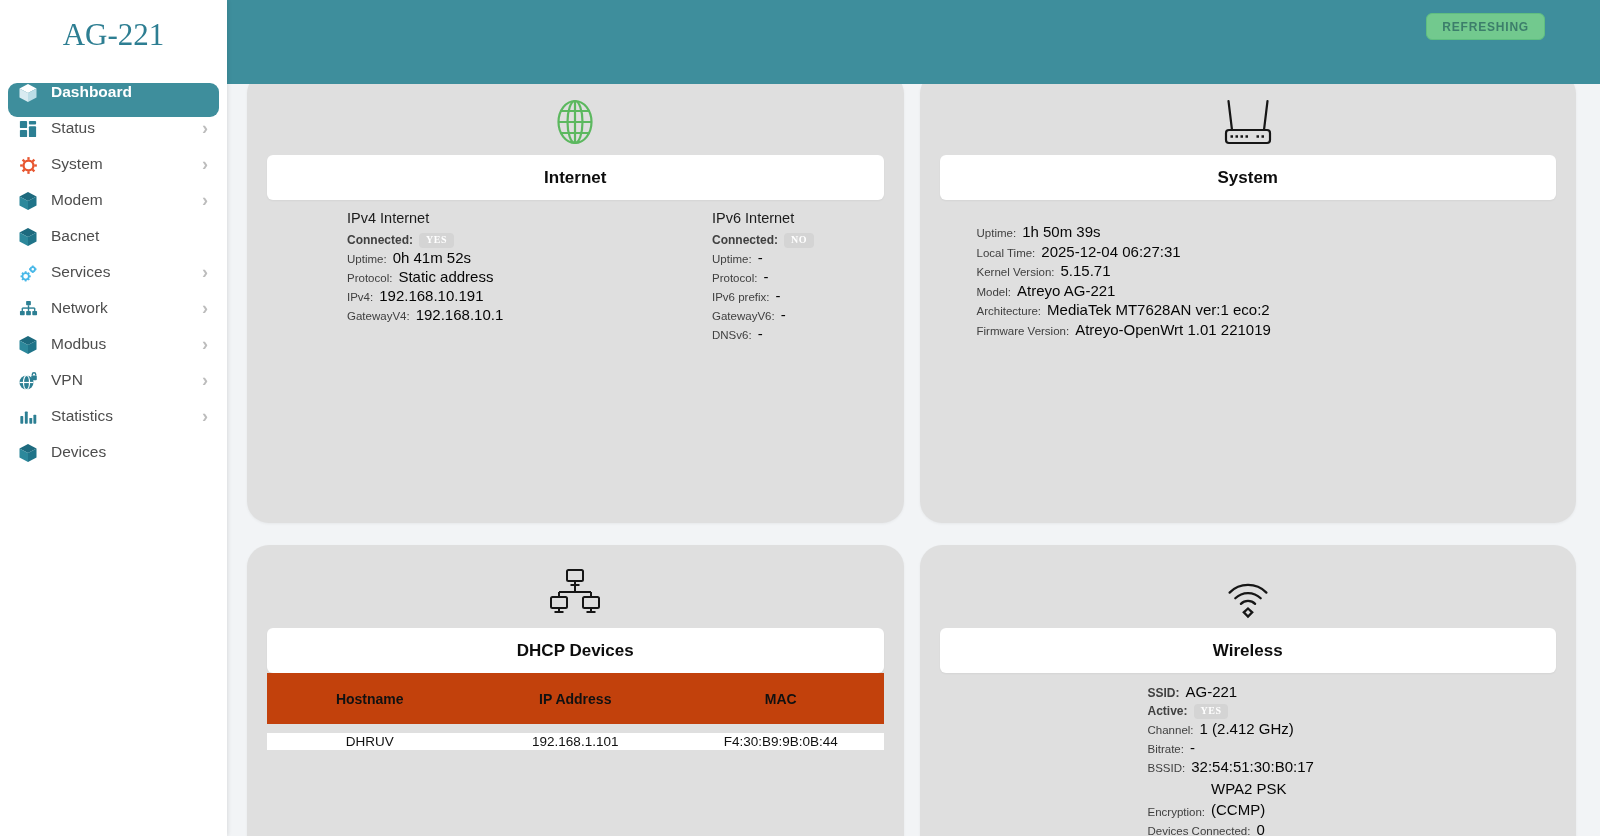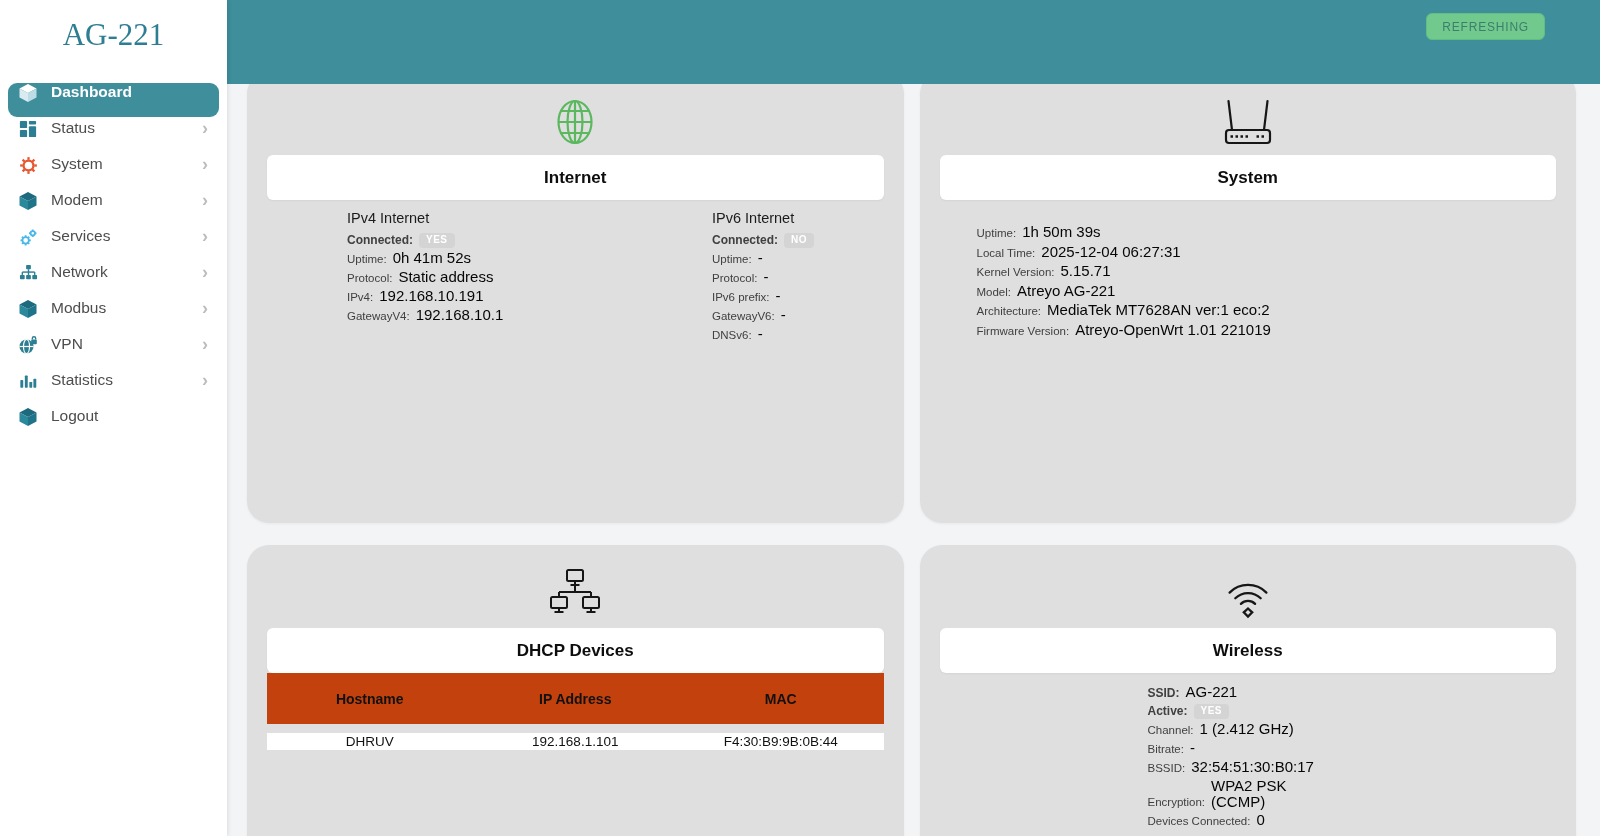--- a/index.html
+++ b/index.html
@@ -13,48 +13,48 @@
   .nav-item{display:flex;align-items:flex-start;height:34px;margin:2px 8px;border-radius:9px;padding:0 6px 0 10px;cursor:pointer;}
   .nav-item .ic{width:20px;height:20px;margin-right:13px;display:flex;align-items:center;justify-content:center;flex:0 0 20px;}
   .nav-label{font-size:15.5px;color:#4d4d4d;}
   .nav-item.active{background:#3e8e9c;}
   .nav-item.active .nav-label{color:#ffffff;font-weight:bold;}
   .chev{margin-left:auto;color:#bdbdbd;font-size:18px;line-height:1;padding-right:5px;font-weight:bold;}
 
   
   .main{flex:1;display:flex;flex-direction:column;min-width:0;}
   .topbar{flex:0 0 84px;height:84px;background:#3e8e9c;position:relative;}
-  .refresh-btn{position:absolute;top:13px;right:55px;height:27px;padding:0 15px;background:#72c98e;border:1px solid #5fbe80;border-radius:6px;color:#3c7e6b;font-weight:normal;font-size:12px;letter-spacing:.8px;font-family:inherit;cursor:pointer;}
+  .refresh-btn{position:absolute;top:13px;right:55px;height:27px;padding:0 15px;background:#72c98e;border:1px solid #5fbe80;border-radius:6px;color:#3c7e6b;font-weight:bold;font-size:12px;letter-spacing:.8px;font-family:inherit;cursor:pointer;}
   .content{flex:1;overflow:hidden;}
   .grid{display:grid;grid-template-columns:1fr 1fr;gap:22px 16px;padding:0 24px 0 20px;margin-top:-12px;}
   .card{background:#dfdfdf;border-radius:22px;height:451px;overflow:hidden;box-shadow:0 1px 3px rgba(0,0,0,.05);}
   .card.r2{height:480px;}
   .card-icon{height:56px;margin-top:22px;display:flex;justify-content:center;align-items:center;}
   .banner{margin:5px 20px 0;height:45px;background:#ffffff;border-radius:6px;display:flex;align-items:center;justify-content:center;font-weight:bold;font-size:17px;color:#0d0d0d;box-shadow:0 1px 2px rgba(0,0,0,.05);}
 
   .info-row{display:flex;align-items:baseline;margin-bottom:1.5px;line-height:16.5px;}
   .lbl{font-size:11.5px;color:#404040;margin-right:6px;white-space:nowrap;text-align:center;}
   .lbl.b{font-weight:bold;font-size:12px;}
   .val{font-size:15px;color:#060606;}
-  .badge{background:#d4d4d4;color:#ffffff;font-size:10px;font-weight:bold;border-radius:4px;padding:1.5px 7px;letter-spacing:.5px;align-self:center;line-height:12px;}
+  .badge{background:#d4d4d4;color:#ffffff;font-size:10px;font-weight:bold;border-radius:4px;padding:1.5px 7px;letter-spacing:.5px;align-self:center;line-height:12px;font-family:Liberation Serif, serif;}
 
   .inet-body{display:flex;padding:7px 28px 0 100px;}
   .inet-col1{flex:0 0 365px;}
   .col-heading{font-size:14.5px;color:#1c1c1c;margin:3px 0 6px;}
 
   .sys-body{padding:24px 30px 0 57px;}
   .sys-body .info-row{margin-bottom:2px;}
 
   .table-head{margin:0 20px;height:51px;background:#c2410c;display:grid;grid-template-columns:1fr 1fr 1fr;align-items:center;text-align:center;font-size:14px;font-weight:bold;color:#111;}
   .table-row{margin:9px 20px 0;height:17px;background:#ffffff;display:grid;grid-template-columns:1fr 1fr 1fr;align-items:center;text-align:center;font-size:13.5px;color:#111;}
 
   .wifi-body{padding:11px 20px 0 228px;}
   .wifi-body .info-row{margin-bottom:1.5px;}
   .enc-row{align-items:flex-end;}
-  .enc-val{display:inline-block;max-width:130px;line-height:16px;}
+  .enc-val{display:inline-block;max-width:130px;line-height:21px;}
 </style>
 </head>
 <body>
 
 <div class="app">
 
   <aside class="sidebar">
     <div class="logo">AG-221</div>
     <nav class="nav">
 
@@ -110,20 +110,30 @@
           <svg width="20" height="20" viewBox="0 0 20 20">
               <polygon points="10,1 18.5,5.5 10,10 1.5,5.5" fill="#1d6a7e"></polygon>
               <polygon points="1.5,5.5 10,10 10,19 1.5,14.5" fill="#2c889b"></polygon>
               <polygon points="18.5,5.5 18.5,14.5 10,19 10,10" fill="#1f7489"></polygon>
             </svg>
         </span>
         <span class="nav-label">Modem</span>
         <span class="chev">›</span>
       </div>
 
+      <div class="nav-item">
+        <span class="ic">
+          <svg width="20" height="20" viewBox="0 0 20 20">
+              <polygon points="10,1 18.5,5.5 10,10 1.5,5.5" fill="#1d6a7e"></polygon>
+              <polygon points="1.5,5.5 10,10 10,19 1.5,14.5" fill="#2c889b"></polygon>
+              <polygon points="18.5,5.5 18.5,14.5 10,19 10,10" fill="#1f7489"></polygon>
+            </svg>
+        </span>
+        <span class="nav-label">Bacnet</span>
+      </div>
 
       <div class="nav-item">
         <span class="ic">
           <svg width="19" height="19" viewBox="0 0 20 20">
               <g stroke="#49b8e8" stroke-width="1.9" fill="none">
                 <circle cx="7" cy="13" r="3.4"></circle>
                 <line x1="7" y1="7.6" x2="7" y2="9.6"></line>
                 <line x1="7" y1="16.4" x2="7" y2="18.4"></line>
                 <line x1="1.6" y1="13" x2="3.6" y2="13"></line>
                 <line x1="10.4" y1="13" x2="12.4" y2="13"></line>
@@ -209,21 +219,21 @@
       </div>
 
       <div class="nav-item">
         <span class="ic">
           <svg width="20" height="20" viewBox="0 0 20 20">
               <polygon points="10,1 18.5,5.5 10,10 1.5,5.5" fill="#1d6a7e"></polygon>
               <polygon points="1.5,5.5 10,10 10,19 1.5,14.5" fill="#2c889b"></polygon>
               <polygon points="18.5,5.5 18.5,14.5 10,19 10,10" fill="#1f7489"></polygon>
             </svg>
         </span>
-        <span class="nav-label">Logout</span>
+        <span class="nav-label">Devices</span>
       </div>
 
     </nav>
   </aside>
 
   <div class="main">
     <div class="topbar">
       <button class="refresh-btn">REFRESHING</button>
     </div>
 

